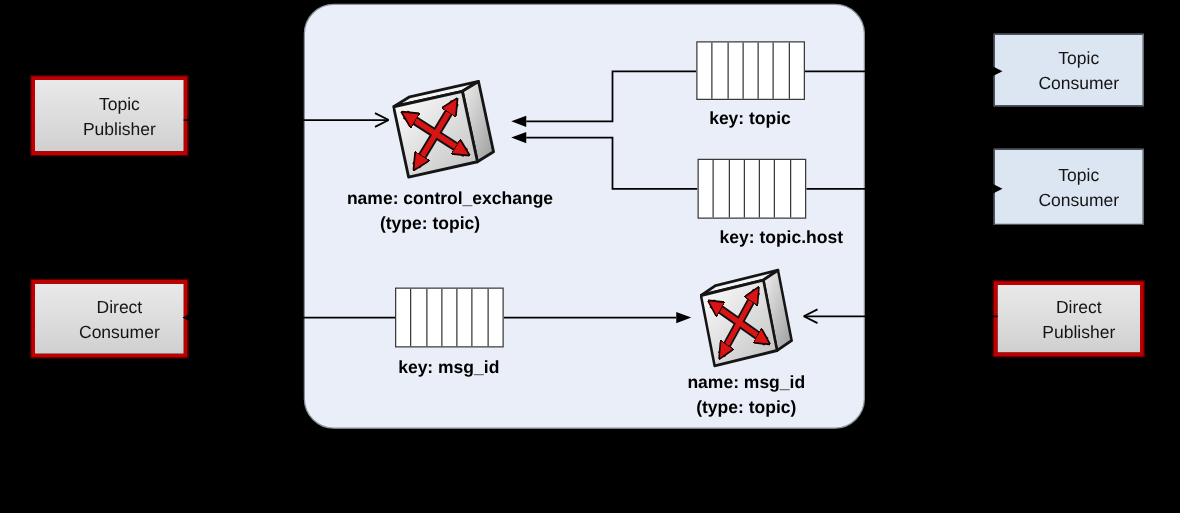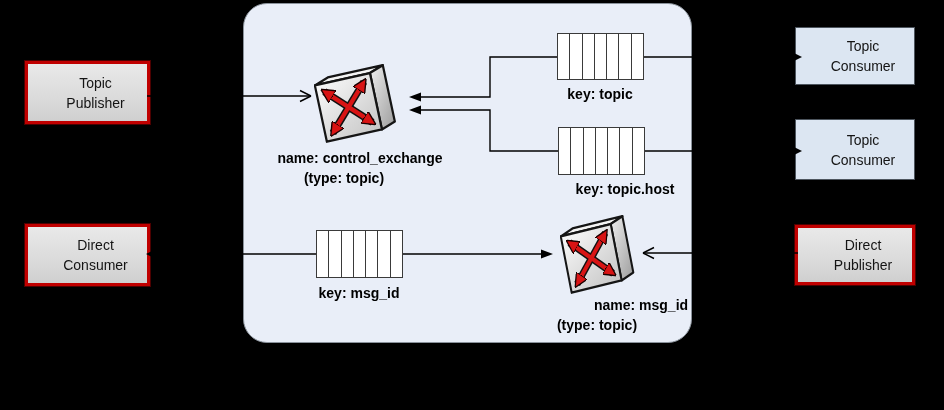--- a/index.html
+++ b/index.html
@@ -50,21 +50,21 @@
   
   .lbl {
     position:absolute; z-index:6; transform:translateX(-50%);
     font-size:14px; line-height:16px; color:#000; white-space:nowrap; text-align:center;font-weight:bold;
   }
   #lbl-exch-control-name { left:360px; top:150px; }
   #lbl-exch-control-type { left:344px; top:170px;text-align:right; }
   #lbl-queue-topic       { left:600px; top:86px;  }
   #lbl-queue-topic-host  { left:625px; top:181px; }
   #lbl-queue-msg-id      { left:359px; top:285px; }
-  #lbl-exch-direct-name  { left:597px; top:297px;margin-left:44px; }
+  #lbl-exch-direct-name  { left:597px; top:297px; }
   #lbl-exch-direct-type  { left:597px; top:317px; }
 </style>
 </head>
 <body>
 
 <div id="stage">
 
   <div class="panel"></div>
 
   <svg id="connectors" width="944" height="410" viewBox="0 0 944 410">

